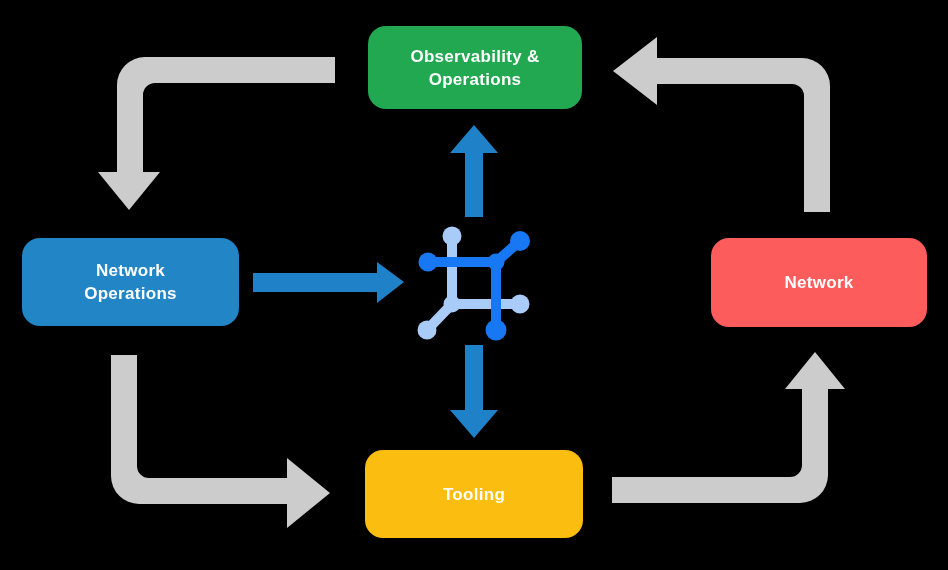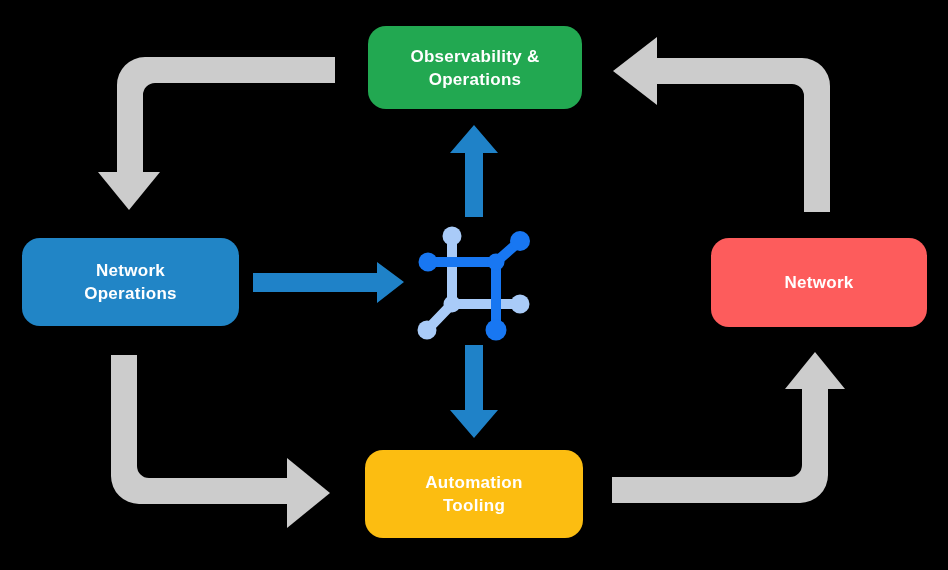--- a/index.html
+++ b/index.html
@@ -101,17 +101,16 @@
   <div class="node node-operations" style="background: rgb(33, 133, 198);">
     <span>Network</span>
     <span>Operations</span>
   </div>
 
   <div class="node node-infrastructure" style="background: rgb(253, 92, 92);">
     <span>Network</span>
   </div>
 
   <div class="node node-automation" style="background: rgb(252, 189, 17);">
-    <span>Automation</span>
     <span>Tooling</span>
   </div>
 
 </div>
 
 </body></html>

